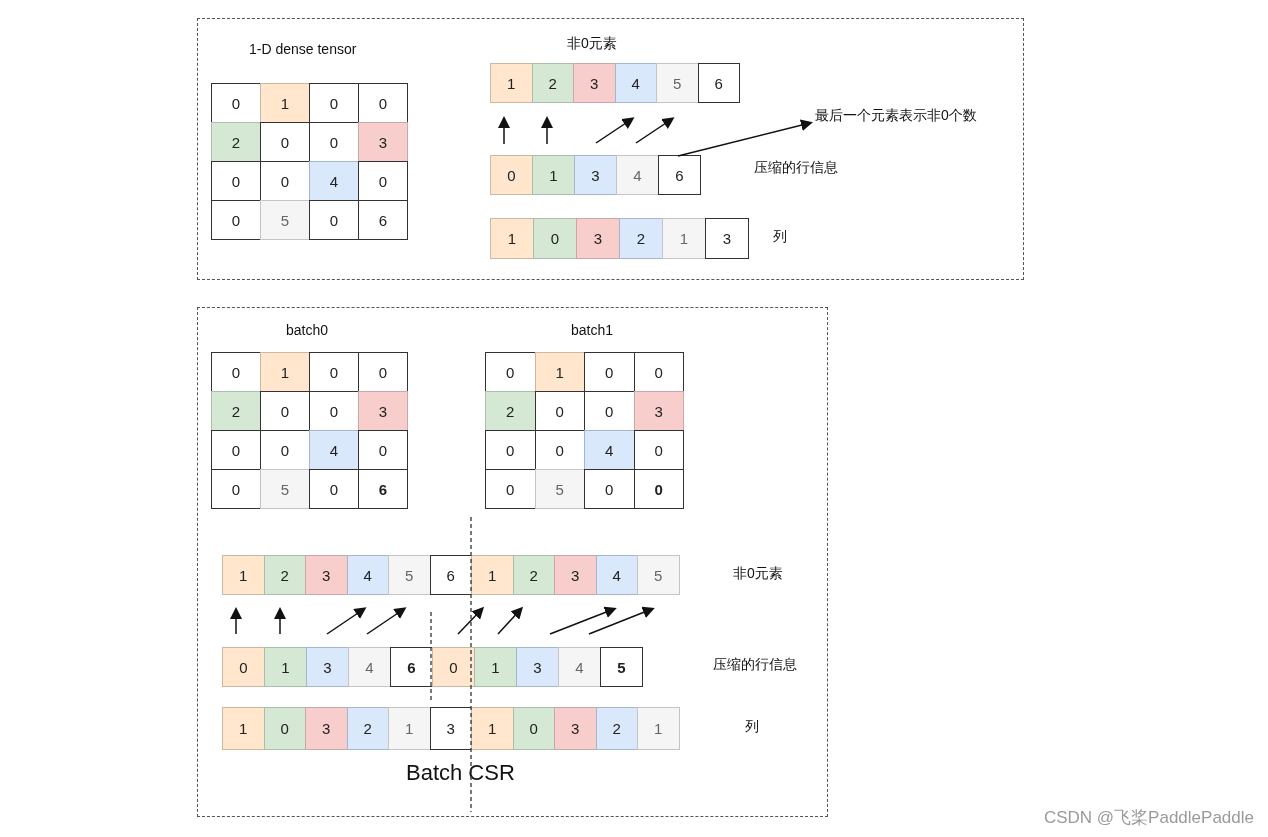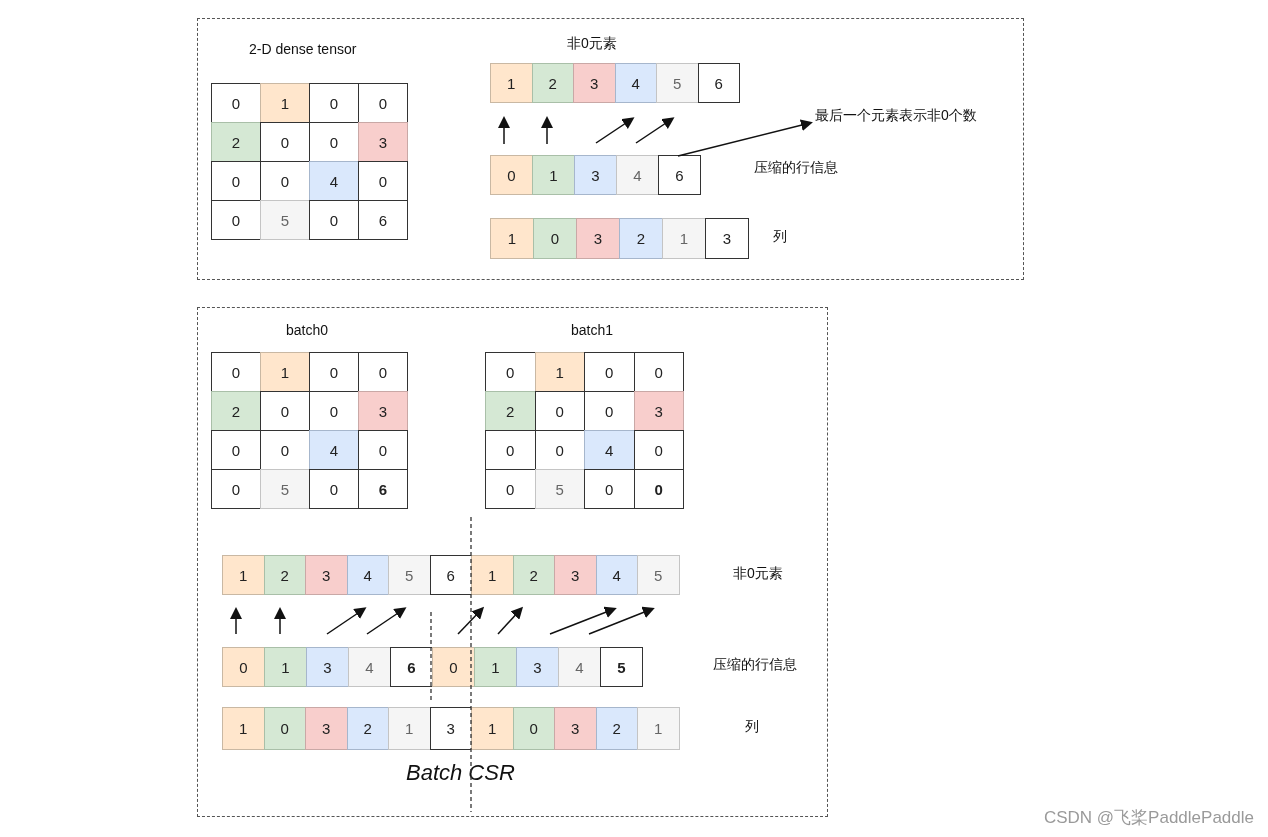--- a/index.html
+++ b/index.html
@@ -18,21 +18,21 @@
     .c-plain  { background:#ffffff; border:1.5px solid #333; }
     .bold { font-weight:bold; }
     svg.overlay { position:absolute; left:0; top:0; pointer-events:none; }
     .footer { position:absolute; right:14px; bottom:8px; font-size:17px; color:#9a9a9a; }
     .batch-csr { position:absolute; font-size:22px; color:#111; }
   </style>
 </head>
 <body>
 
 <div class="frame" style="left:197px;top:18px;width:827px;height:262px;"></div>
-<div class="label" style="left:249px;top:41px;">2-D dense tensor</div>
+<div class="label" style="left:249px;top:41px;">1-D dense tensor</div>
 
 <div id="top-dense">
     <div class="cell c-plain" style="left: 211px; top: 83px; width: 50px; height: 40px;">0</div>
     <div class="cell c-orange" style="left: 260px; top: 83px; width: 50px; height: 40px;">1</div>
     <div class="cell c-plain" style="left: 309px; top: 83px; width: 50px; height: 40px;">0</div>
     <div class="cell c-plain" style="left: 358px; top: 83px; width: 50px; height: 40px;">0</div>
     <div class="cell c-green" style="left: 211px; top: 122px; width: 50px; height: 40px;">2</div>
     <div class="cell c-plain" style="left: 260px; top: 122px; width: 50px; height: 40px;">0</div>
     <div class="cell c-plain" style="left: 309px; top: 122px; width: 50px; height: 40px;">0</div>
     <div class="cell c-red" style="left: 358px; top: 122px; width: 50px; height: 40px;">3</div>
@@ -152,21 +152,21 @@
     <div class="cell c-green" style="left: 512.5px; top: 707px; width: 42.5px; height: 43px;">0</div>
     <div class="cell c-red" style="left: 554px; top: 707px; width: 42.5px; height: 43px;">3</div>
     <div class="cell c-blue" style="left: 595.5px; top: 707px; width: 42.5px; height: 43px;">2</div>
     <div class="cell c-gray" style="left: 637px; top: 707px; width: 42.5px; height: 43px;">1</div>
   </div>
 
 <div class="label" style="left:733px;top:565px;">非0元素</div>
 <div class="label" style="left:713px;top:656px;">压缩的行信息</div>
 <div class="label" style="left:745px;top:718px;">列</div>
 
-<div class="batch-csr" style="left:406px;top:760px;font-style:italic;">Batch CSR</div>
+<div class="batch-csr" style="left:406px;top:760px;">Batch CSR</div>
 
 <div class="footer">CSDN @飞桨PaddlePaddle</div>
 
 <svg class="overlay" width="1268" height="837">
   <defs>
     <marker id="ah" markerWidth="8" markerHeight="8" refX="6" refY="4" orient="auto">
       <path d="M0,0 L8,4 L0,8 Z" fill="#111"></path>
     </marker>
   </defs>
 

